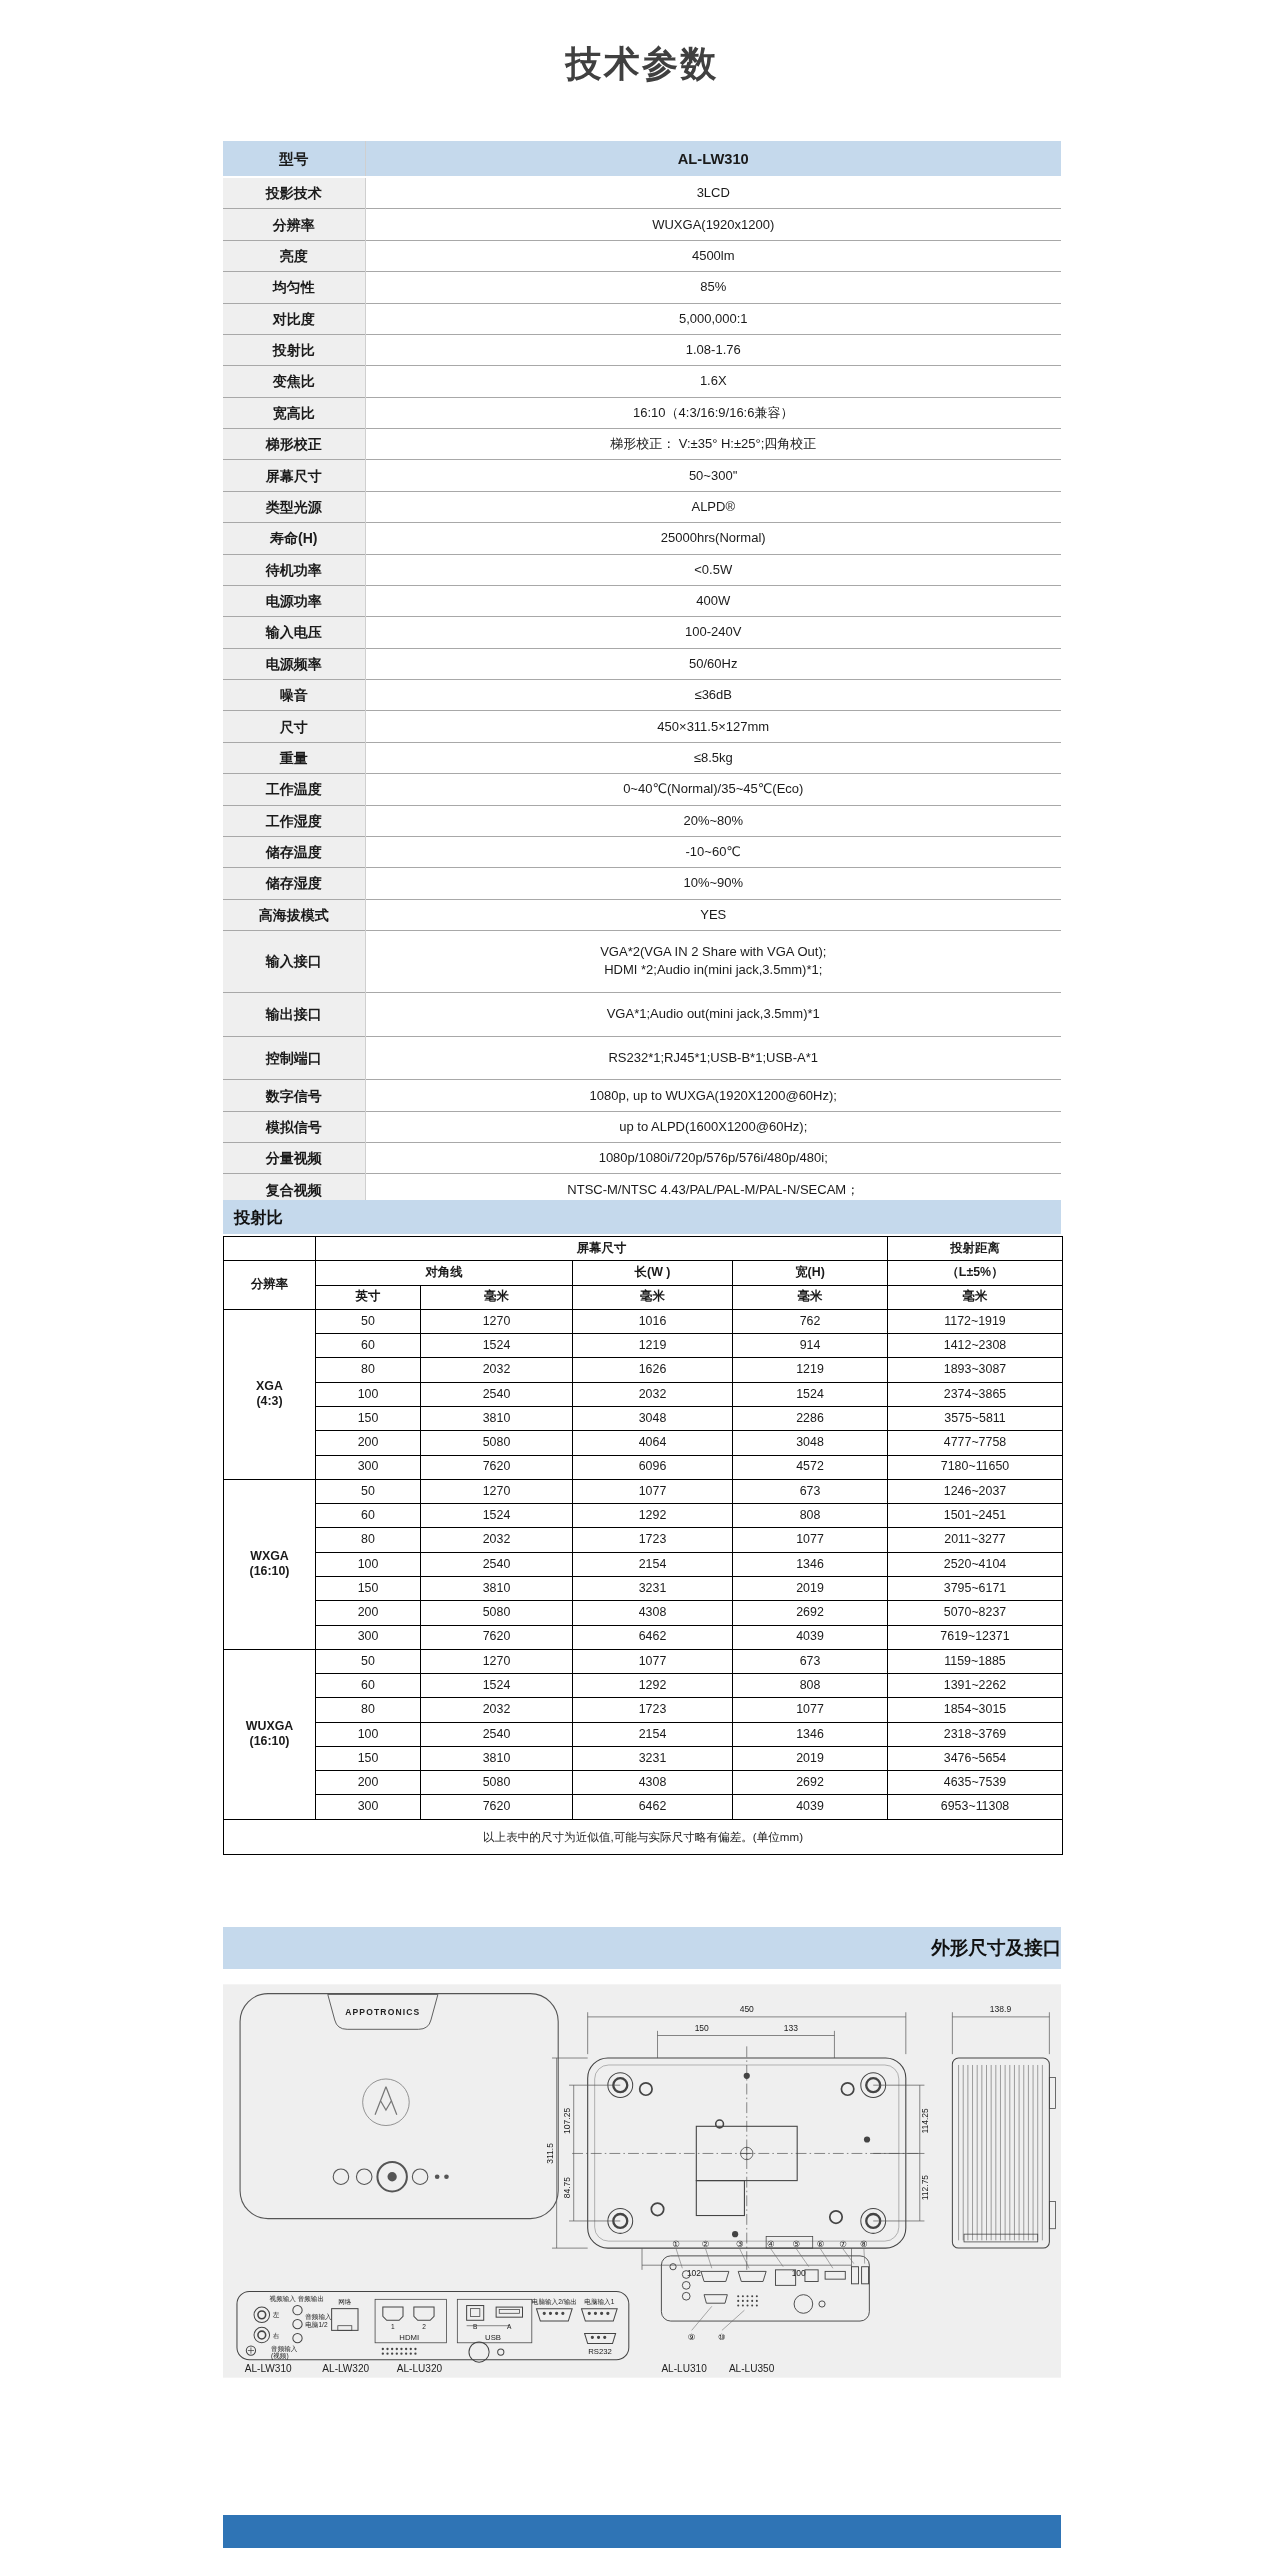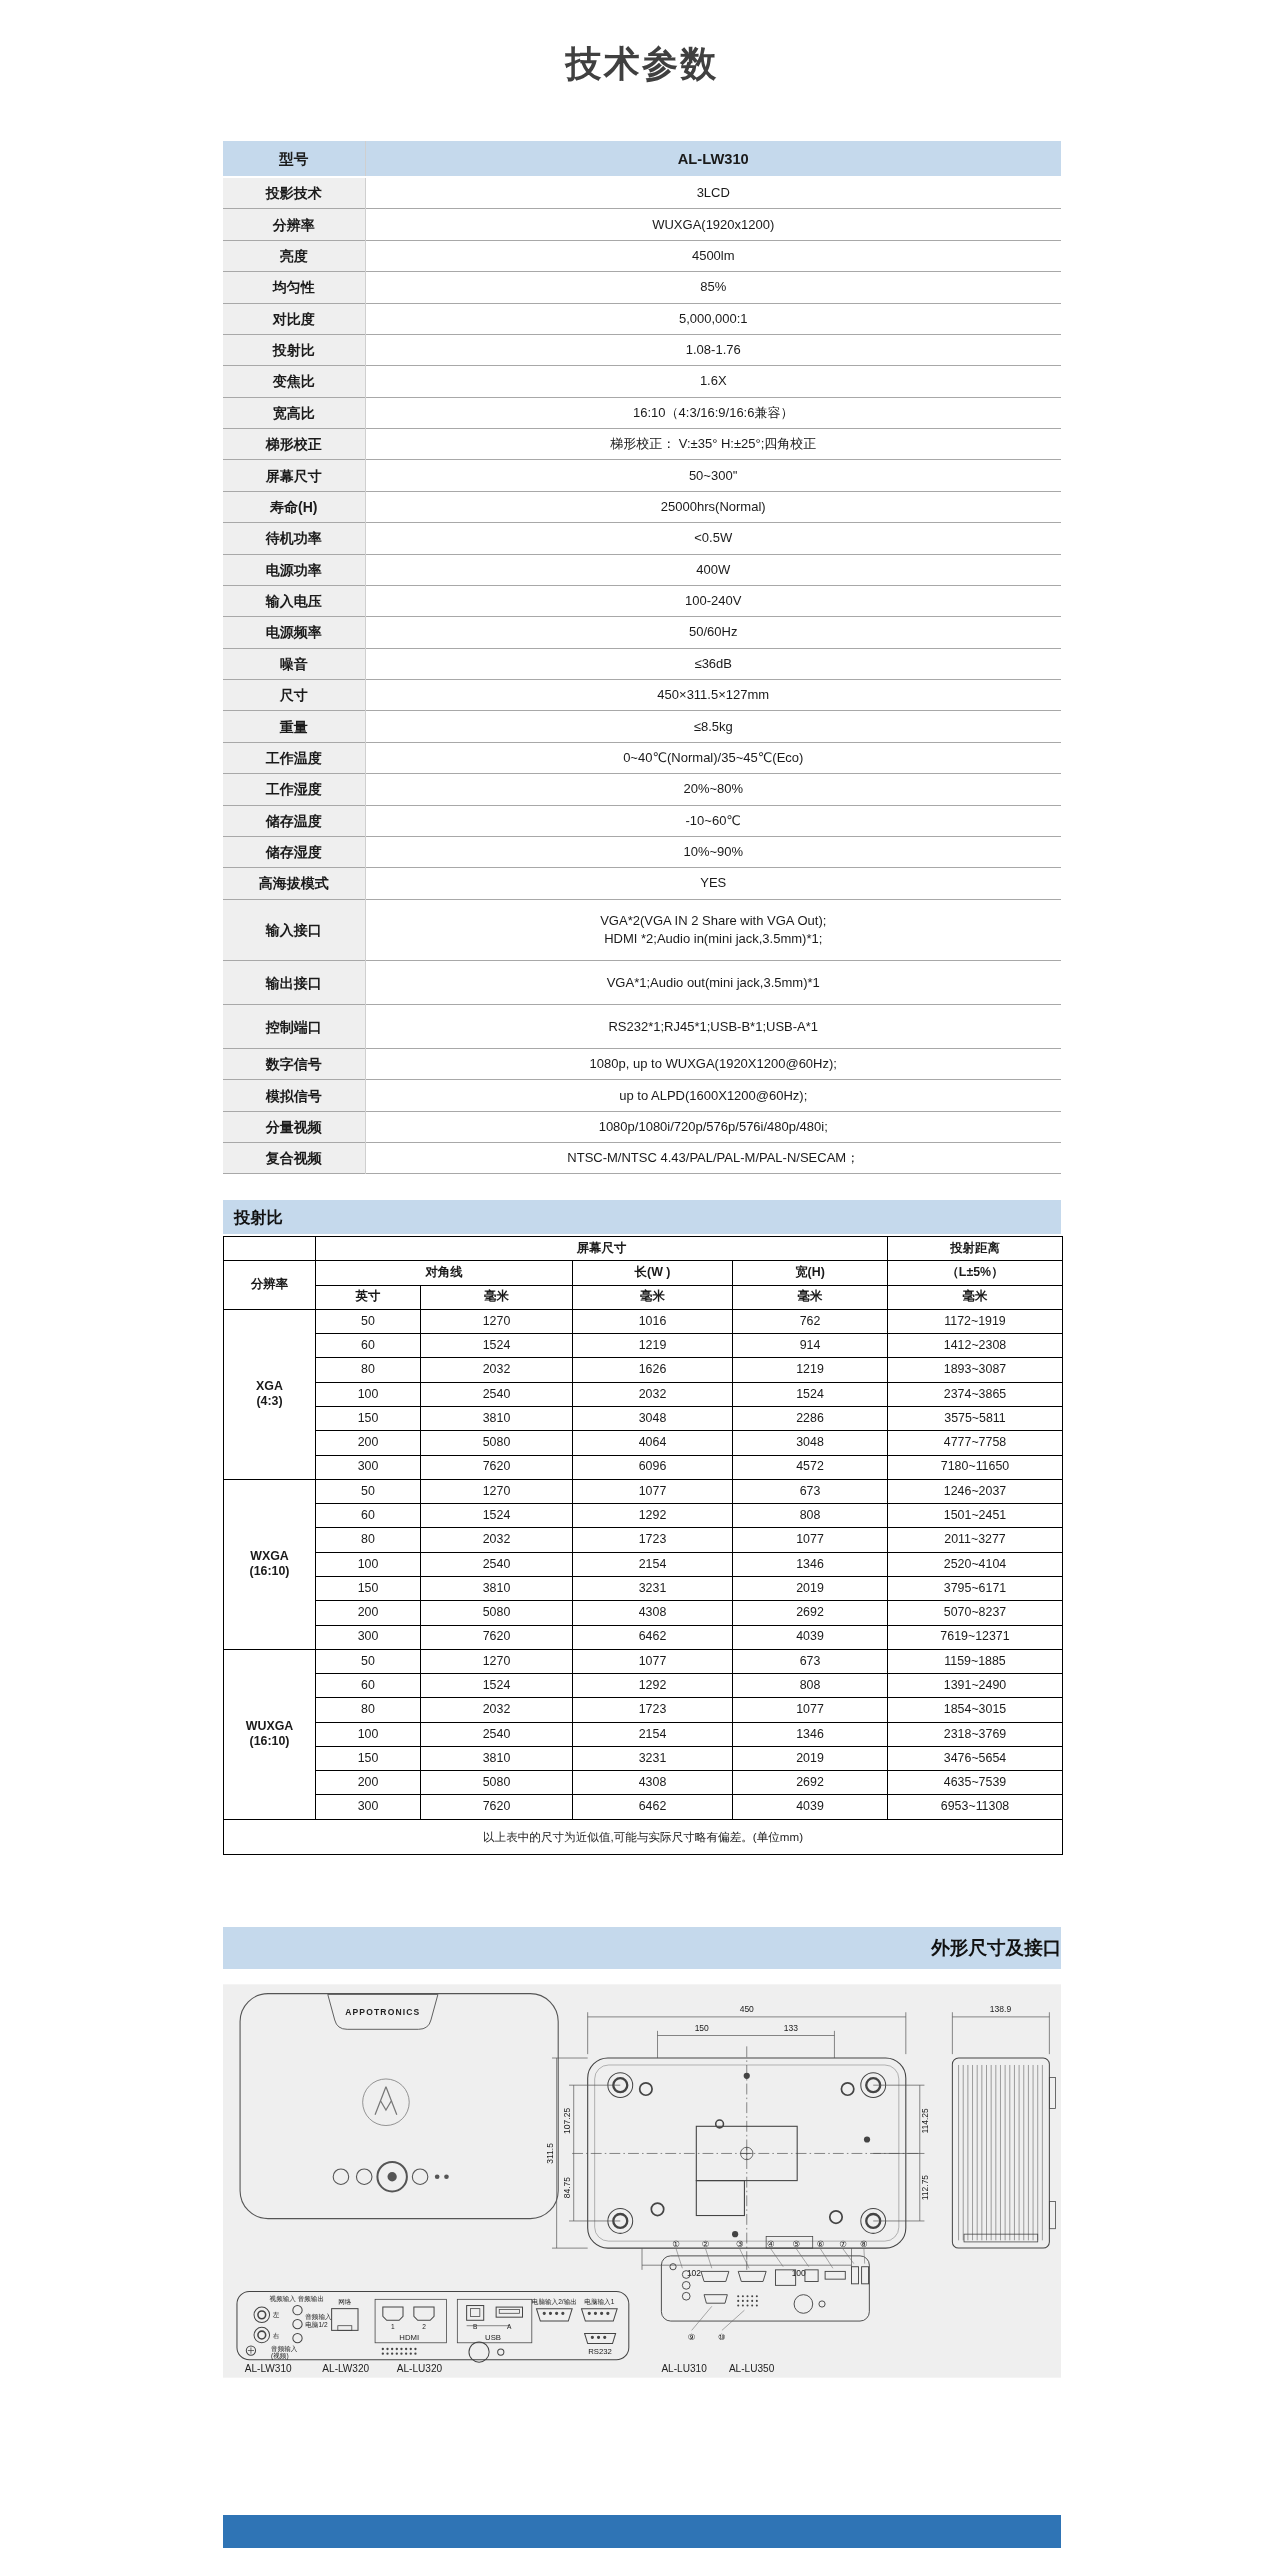--- a/index.html
+++ b/index.html
@@ -105,20 +105,24 @@
             <td class="label">宽高比</td>
             <td class="value">16:10（4:3/16:9/16:6兼容）</td>
           </tr>
           <tr>
             <td class="label">梯形校正</td>
             <td class="value">梯形校正： V:±35° H:±25°;四角校正</td>
           </tr>
           <tr>
             <td class="label">屏幕尺寸</td>
             <td class="value">50~300''</td>
+          </tr>
+          <tr>
+            <td class="label">类型光源</td>
+            <td class="value">ALPD®</td>
           </tr>
           <tr>
             <td class="label">寿命(H)</td>
             <td class="value">25000hrs(Normal)</td>
           </tr>
           <tr>
             <td class="label">待机功率</td>
             <td class="value">&lt;0.5W</td>
           </tr>
           <tr>
@@ -340,21 +344,21 @@
             <td>1270</td>
             <td>1077</td>
             <td>673</td>
             <td>1159~1885</td>
           </tr>
           <tr>
             <td>60</td>
             <td>1524</td>
             <td>1292</td>
             <td>808</td>
-            <td>1391~2490</td>
+            <td>1391~2262</td>
           </tr>
           <tr>
             <td>80</td>
             <td>2032</td>
             <td>1723</td>
             <td>1077</td>
             <td>1854~3015</td>
           </tr>
           <tr>
             <td>100</td>

